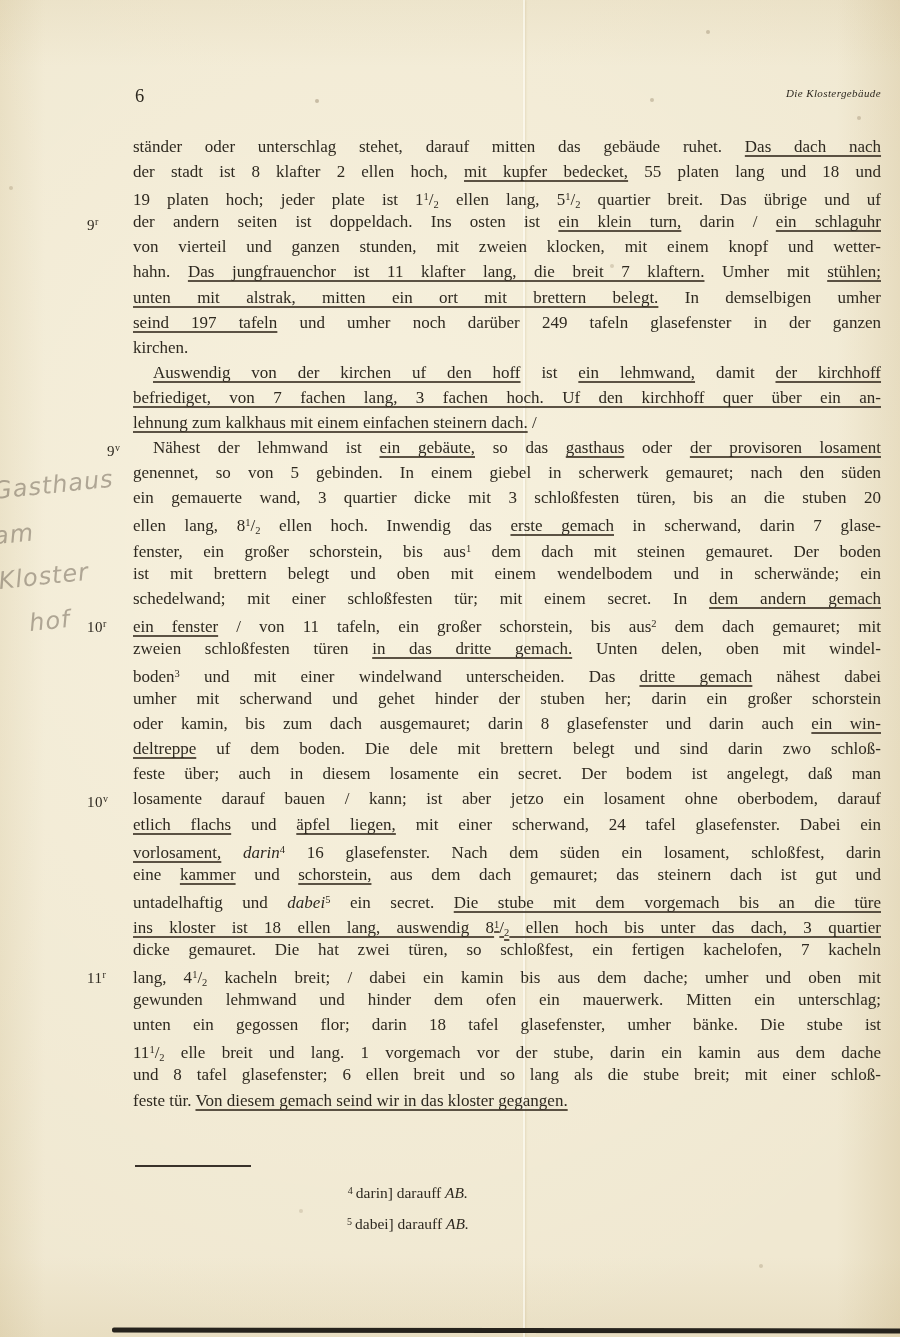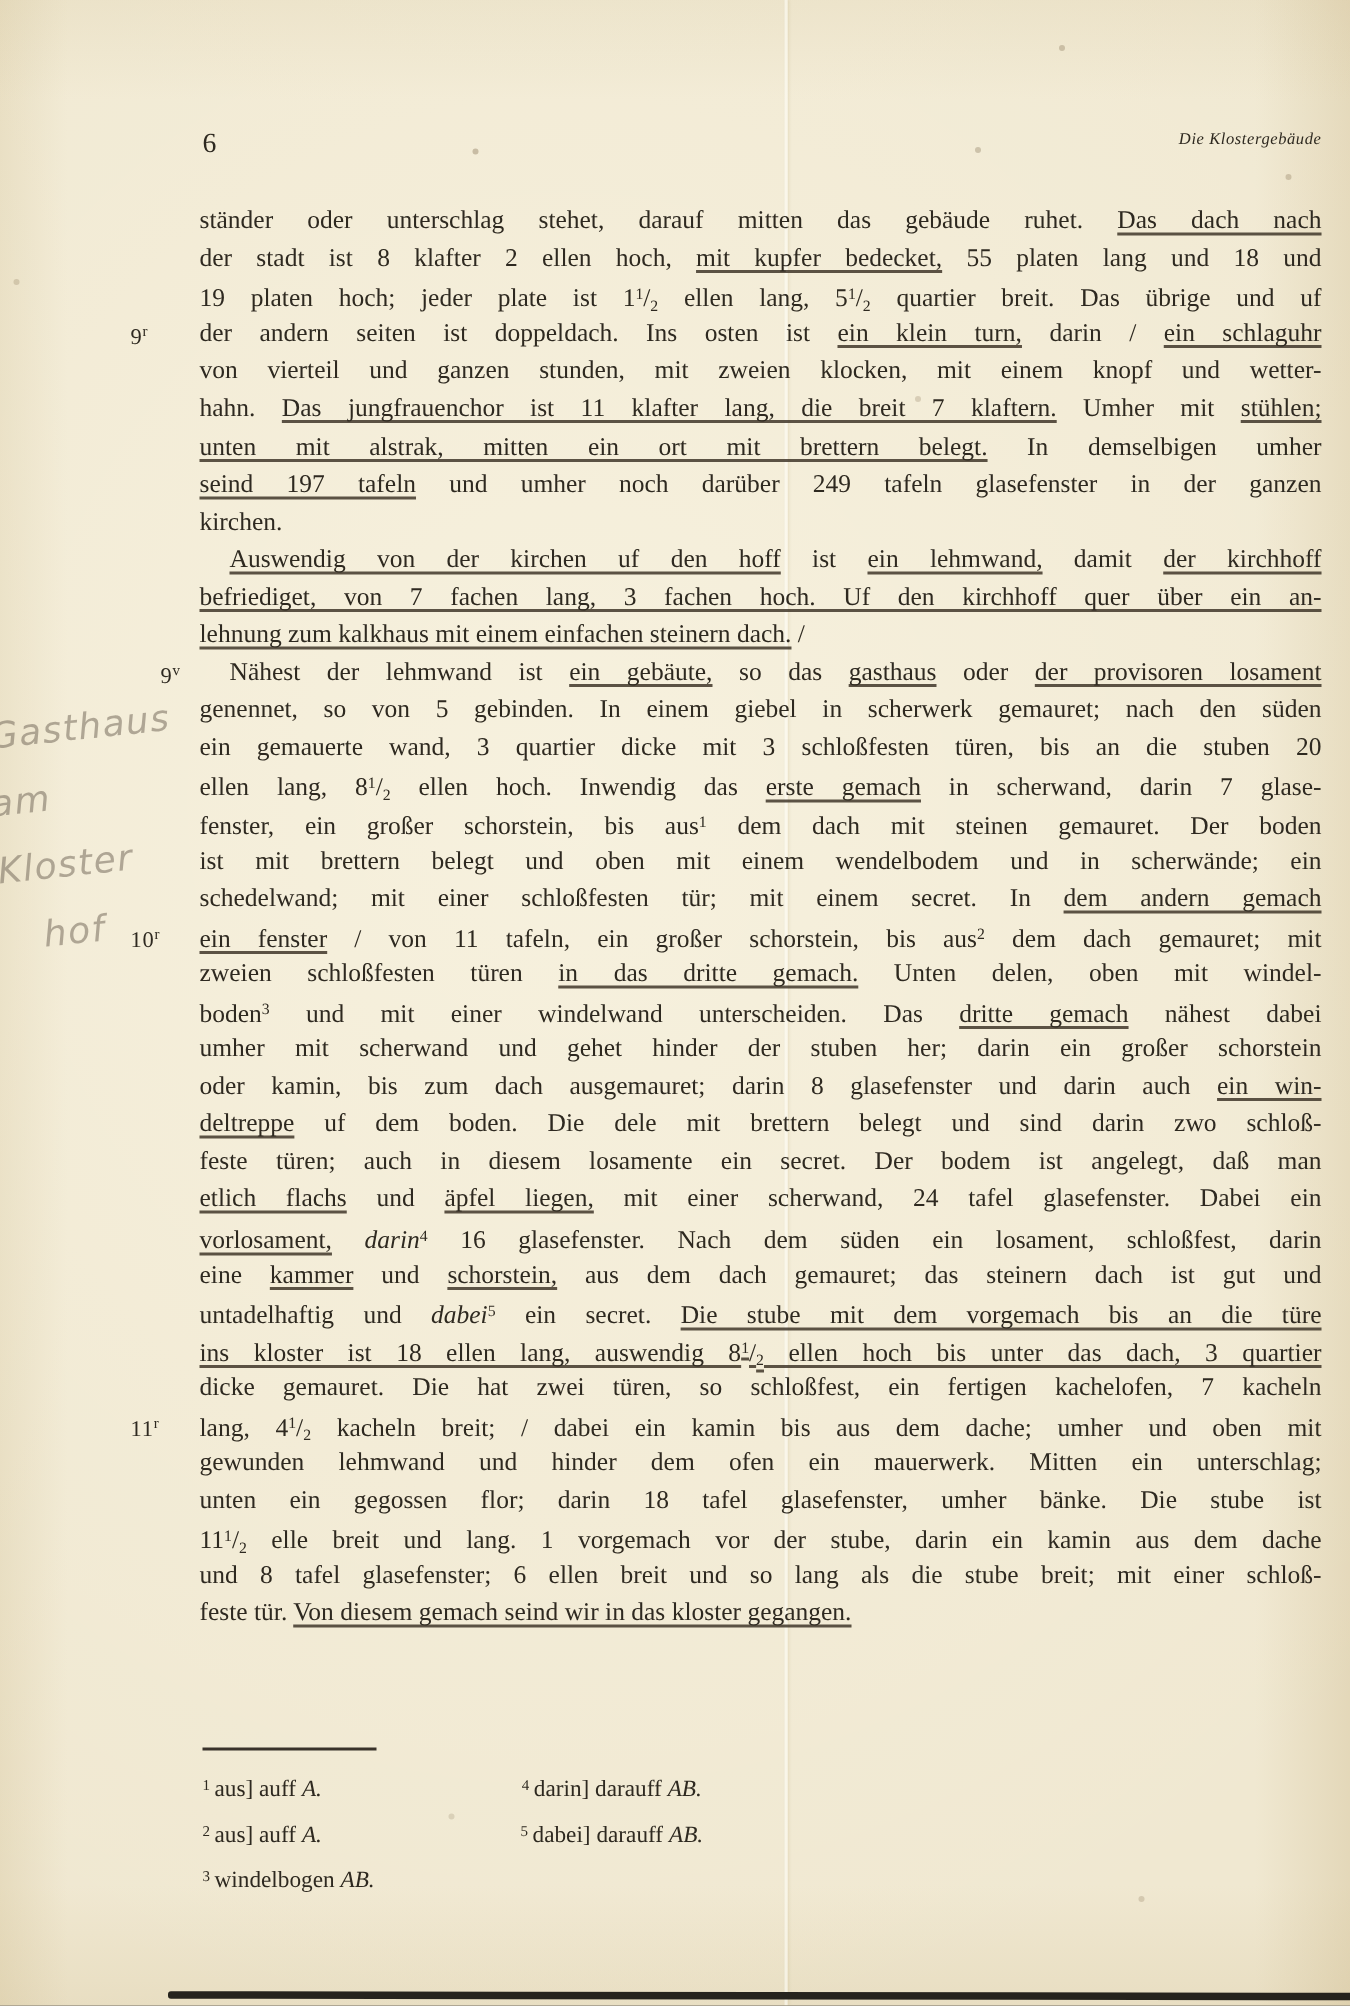--- a/index.html
+++ b/index.html
@@ -94,40 +94,36 @@
       <div class="line"><span>ellen lang, 8</span><span class="sup">1</span><span>/</span><span class="sub">2</span><span> ellen hoch. Inwendig das </span><span class="u">erste gemach</span><span> in scherwand, darin 7 glase-</span></div>
       <div class="line"><span>fenster, ein großer schorstein, bis aus</span><span class="sup">1</span><span> dem dach mit steinen gemauret. Der boden</span></div>
       <div class="line"><span>ist mit brettern belegt und oben mit einem wendelbodem und in scherwände; ein</span></div>
       <div class="line"><span>schedelwand; mit einer schloßfesten tür; mit einem secret. In </span><span class="u">dem andern gemach</span></div>
       <div class="line"><span class="folio"><span>10</span><span class="fsup">r</span></span><span class="u">ein fenster</span><span> / von 11 tafeln, ein großer schorstein, bis aus</span><span class="sup">2</span><span> dem dach gemauret; mit</span></div>
       <div class="line"><span>zweien schloßfesten türen </span><span class="u">in das dritte gemach.</span><span> Unten delen, oben mit windel-</span></div>
       <div class="line"><span>boden</span><span class="sup">3</span><span> und mit einer windelwand unterscheiden. Das </span><span class="u">dritte gemach</span><span> nähest dabei</span></div>
       <div class="line"><span>umher mit scherwand und gehet hinder der stuben her; darin ein großer schorstein</span></div>
       <div class="line"><span>oder kamin, bis zum dach ausgemauret; darin 8 glasefenster und darin auch </span><span class="u">ein win-</span></div>
       <div class="line"><span class="u">deltreppe</span><span> uf dem boden. Die dele mit brettern belegt und sind darin zwo schloß-</span></div>
-      <div class="line"><span>feste türen; auch in diesem losamente ein secret. Der bodem ist angelegt, daß man</span></div>
+      <div class="line"><span>feste über; auch in diesem losamente ein secret. Der bodem ist angelegt, daß man</span></div>
+      <div class="line"><span class="folio"><span>10</span><span class="fsup">v</span></span><span>losamente darauf bauen / kann; ist aber jetzo ein losament ohne oberbodem, darauf</span></div>
       <div class="line"><span class="u">etlich flachs</span><span> und </span><span class="u">äpfel liegen,</span><span> mit einer scherwand, 24 tafel glasefenster. Dabei ein</span></div>
       <div class="line"><span class="u">vorlosament,</span><span> </span><span class="i">darin</span><span class="sup">4</span><span> 16 glasefenster. Nach dem süden ein losament, schloßfest, darin</span></div>
       <div class="line"><span>eine </span><span class="u">kammer</span><span> und </span><span class="u">schorstein,</span><span> aus dem dach gemauret; das steinern dach ist gut und</span></div>
       <div class="line"><span>untadelhaftig und </span><span class="i">dabei</span><span class="sup">5</span><span> ein secret. </span><span class="u">Die stube mit dem vorgemach bis an die türe</span></div>
       <div class="line"><span class="u">ins kloster ist 18 ellen lang, auswendig 8</span><span class="u sup">1</span><span class="u">/</span><span class="u sub">2</span><span class="u"> ellen hoch bis unter das dach, 3 quartier</span></div>
       <div class="line"><span>dicke gemauret. Die hat zwei türen, so schloßfest, ein fertigen kachelofen, 7 kacheln</span></div>
       <div class="line"><span class="folio"><span>11</span><span class="fsup">r</span></span><span>lang, 4</span><span class="sup">1</span><span>/</span><span class="sub">2</span><span> kacheln breit; / dabei ein kamin bis aus dem dache; umher und oben mit</span></div>
       <div class="line"><span>gewunden lehmwand und hinder dem ofen ein mauerwerk. Mitten ein unterschlag;</span></div>
       <div class="line"><span>unten ein gegossen flor; darin 18 tafel glasefenster, umher bänke. Die stube ist</span></div>
       <div class="line"><span>11</span><span class="sup">1</span><span>/</span><span class="sub">2</span><span> elle breit und lang. 1 vorgemach vor der stube, darin ein kamin aus dem dache</span></div>
       <div class="line"><span>und 8 tafel glasefenster; 6 ellen breit und so lang als die stube breit; mit einer schloß-</span></div>
       <div class="line last"><span>feste tür. </span><span class="u">Von diesem gemach seind wir in das kloster gegangen.</span></div>
     </div>
 
   <div class="fn-rule"></div>
-  <div class="fn-col fn-col1" id="fn-col1">
-      <div><span class="sup">1</span><span>aus] auff </span><span class="i">A.</span></div>
-      <div><span class="sup">2</span><span>aus] auff </span><span class="i">A.</span></div>
-      <div><span class="sup">3</span><span>windelbogen </span><span class="i">AB.</span></div>
-    </div>
   <div class="fn-col fn-col2" id="fn-col2">
       <div><span class="sup">4</span><span>darin] darauff </span><span class="i">AB.</span></div>
       <div><span class="sup">5</span><span>dabei] darauff </span><span class="i">AB.</span></div>
     </div>
 
   <div class="scan-edge"></div>
 </div>
 
 </body></html>

